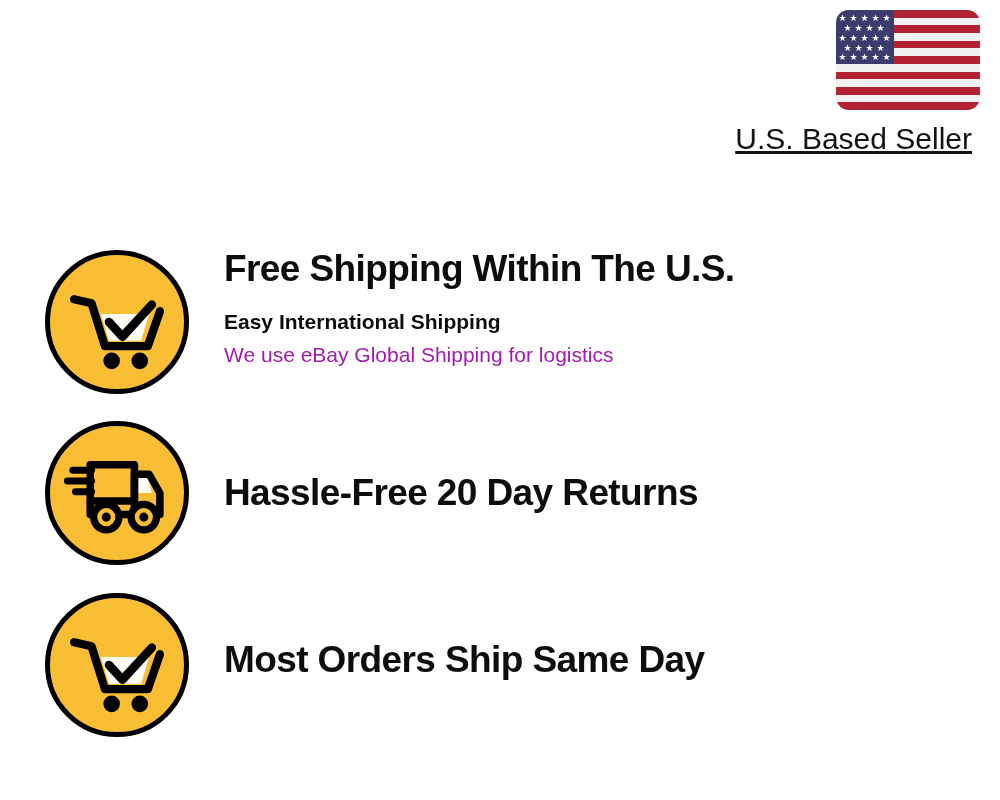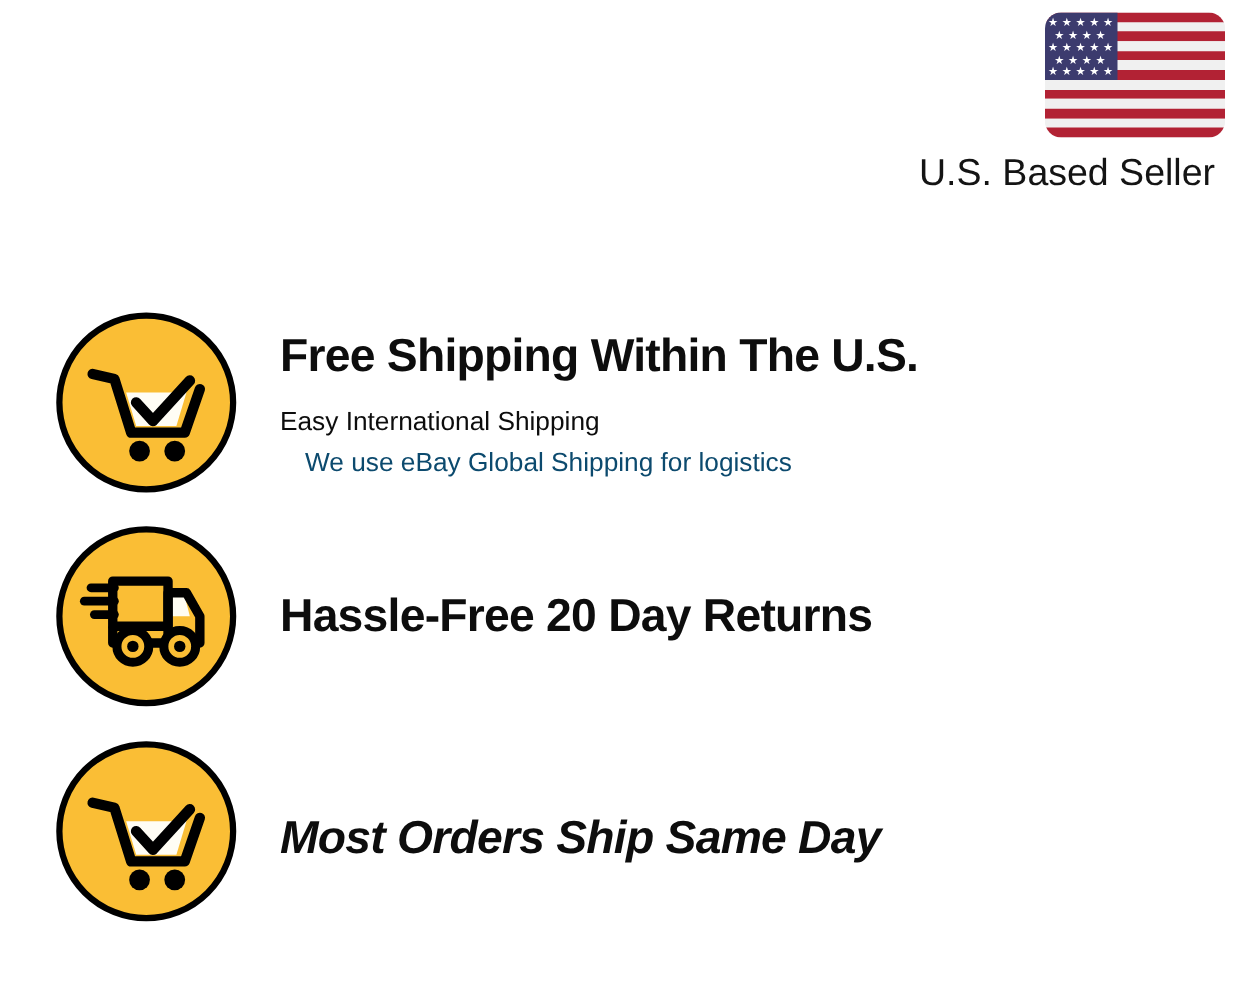--- a/index.html
+++ b/index.html
@@ -98,20 +98,21 @@
   .seller-text {
     position: absolute;
     right: 10px;
     top: 112px;
     font-size: 30px;
     font-weight: normal;
     letter-spacing: 0px;
     color: #141414;
     white-space: nowrap;
     text-align: center;
+    text-decoration: underline;
   }
 
   
   .feature {
     position: absolute;
     left: 0;
     width: 1000px;
   }
   .feature-icon {
     position: absolute;
@@ -146,48 +147,47 @@
   .f-sub {
     font-size: 21px;
     font-weight: normal;
     line-height: 28px;
     color: #161616;
     margin-top: 8px;
     white-space: nowrap;
   }
   .f-strong {
     font-size: 21px;
-    font-weight: normal;
+    font-weight: bold;
     line-height: 27px;
     color: #0d0d0d;
     margin-top: 17px;
     white-space: nowrap;
   }
   .f-note {
     font-size: 21px;
     font-weight: normal;
     line-height: 27px;
-    color: #0c4a6e;
+    color: #a21caf;
     margin-top: 6px;
     white-space: nowrap;
-    margin-left: 20px;
   }
 
   
   #row-1 { top: 246px; }
   #row-1 .feature-icon { top: 4px; }
-  #row-1 .feature-text { top: 16px; }
+  #row-1 .feature-text { top: 0px; }
 
   #row-2 { top: 421px; }
   #row-2 .feature-icon { top: 0px; }
   #row-2 .feature-text { top: 49px; }
 
   #row-3 { top: 593px; }
   #row-3 .feature-icon { top: 0px; }
-  #row-3 .feature-text { top: 54px; font-style: italic; }
+  #row-3 .feature-text { top: 44px; }
 </style>
 </head>
 <body>
 
 <div id="page">
 
 
   <div class="flag-block">
     <div class="flag">
       <div class="stripe red" style="top:0%"></div>

